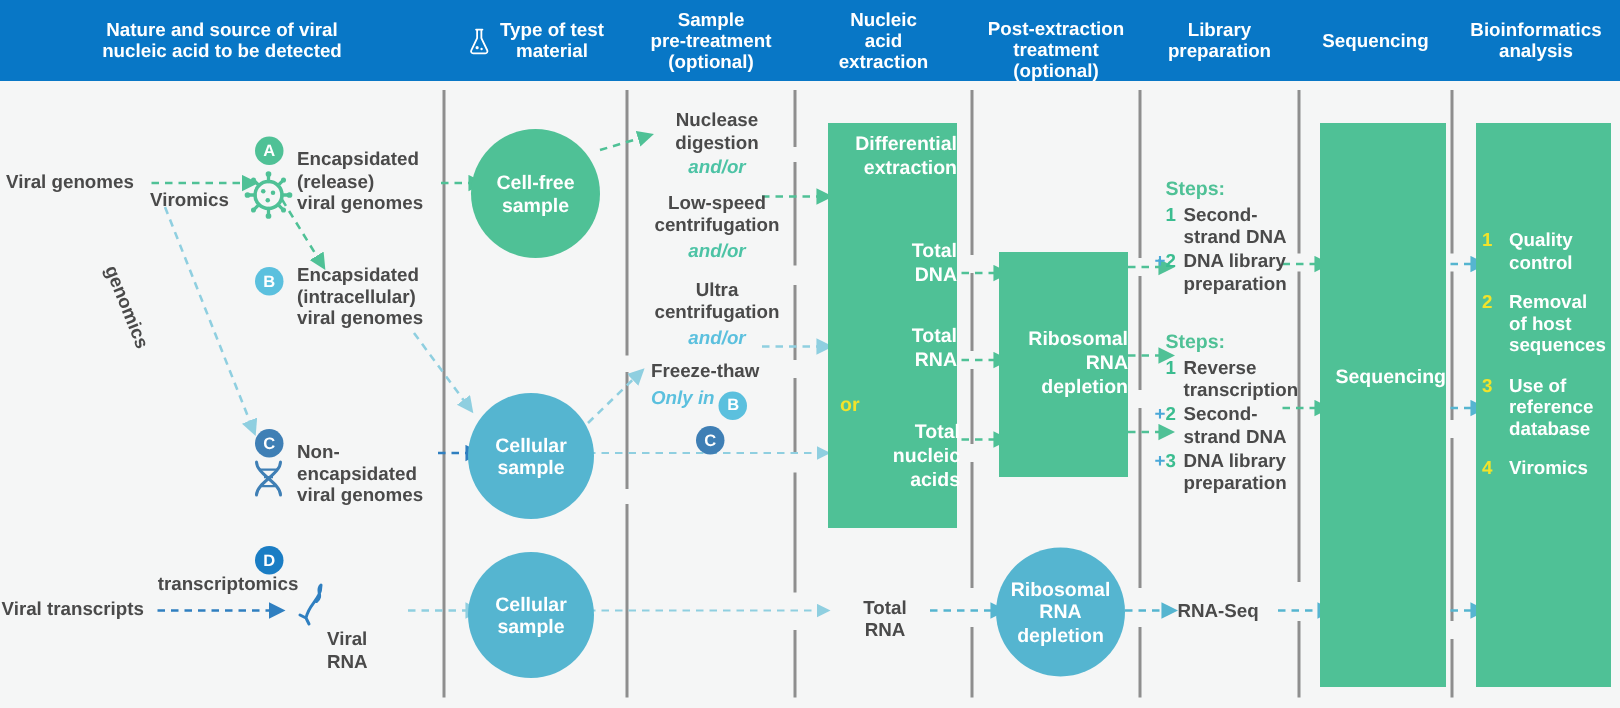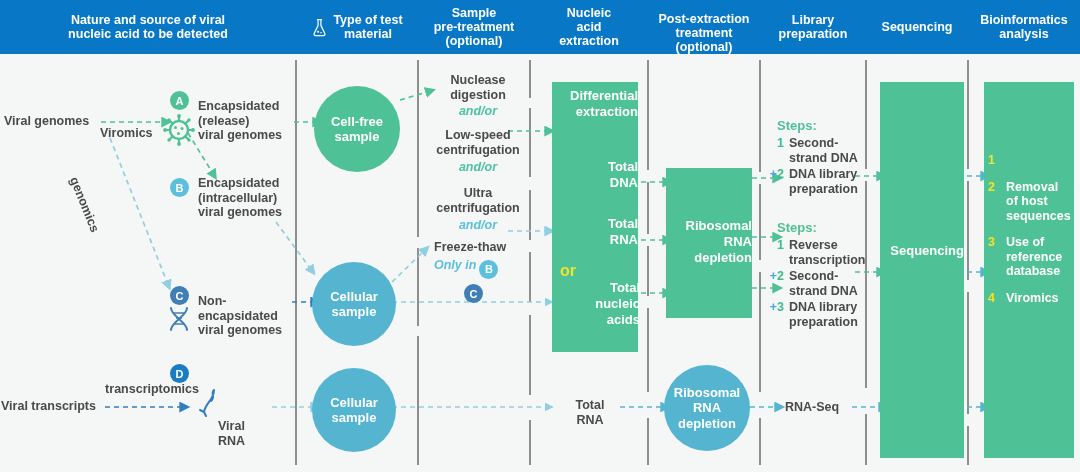--- a/index.html
+++ b/index.html
@@ -46,21 +46,21 @@
   .badge.d{background:#1a7dc4;}
   .badge.inline{position:relative;display:inline-flex;vertical-align:-4px;margin-left:3px;}
 
   
   svg.overlay{position:absolute;left:0;top:0;width:1080px;height:472px;
               pointer-events:none;overflow:visible;}
 
   .steps-hdr{color:#4fc196;font-weight:bold;font-size:13px;}
   .num-g{color:#3bbd90;font-weight:bold;}
   .num-b{color:#4aa8d8;font-weight:bold;}
-  .or-y{color:#f2e32a;font-weight:bold;font-size:16px;}
+  .or-y{color:#f2e32a;font-weight:bold;font-size:13px;}
   .steplist{position:absolute;font-size:12.5px;line-height:14.5px;font-weight:bold;}
   .steprow{display:flex;}
   .steprow .k{width:20px;flex:0 0 20px;text-align:right;padding-right:5px;}
   .steprow .v{flex:1;}
   .bioList{position:absolute;font-size:12.5px;line-height:14.5px;font-weight:bold;color:#fff;}
   .bioRow{display:flex;margin-bottom:12px;}
   .bioRow .k{width:13px;flex:0 0 13px;color:#f2e32a;}
   .bioRow .v{flex:1;padding-left:5px;}
 </style>
 </head>
@@ -321,20 +321,21 @@
 
   <div class="tb" style="left:785px;top:400px;width:70px;">RNA-Seq</div>
 
   <div class="box" style="left:880px;top:82px;width:84px;height:376px;"></div>
   <div class="boxtext" style="left:880px;top:243px;width:84px;">Sequencing</div>
 
   <div class="box" style="left:984px;top:82px;width:90px;height:376px;"></div>
   <div class="bioList" style="left:988px;top:153px;width:88px;">
     <div class="bioRow">
       <span class="k">1</span>
+      <span class="v">Quality<br>control</span>
     </div>
     <div class="bioRow">
       <span class="k">2</span>
       <span class="v">Removal<br>of host<br>sequences</span>
     </div>
     <div class="bioRow">
       <span class="k">3</span>
       <span class="v">Use of<br>reference<br>database</span>
     </div>
     <div class="bioRow">

